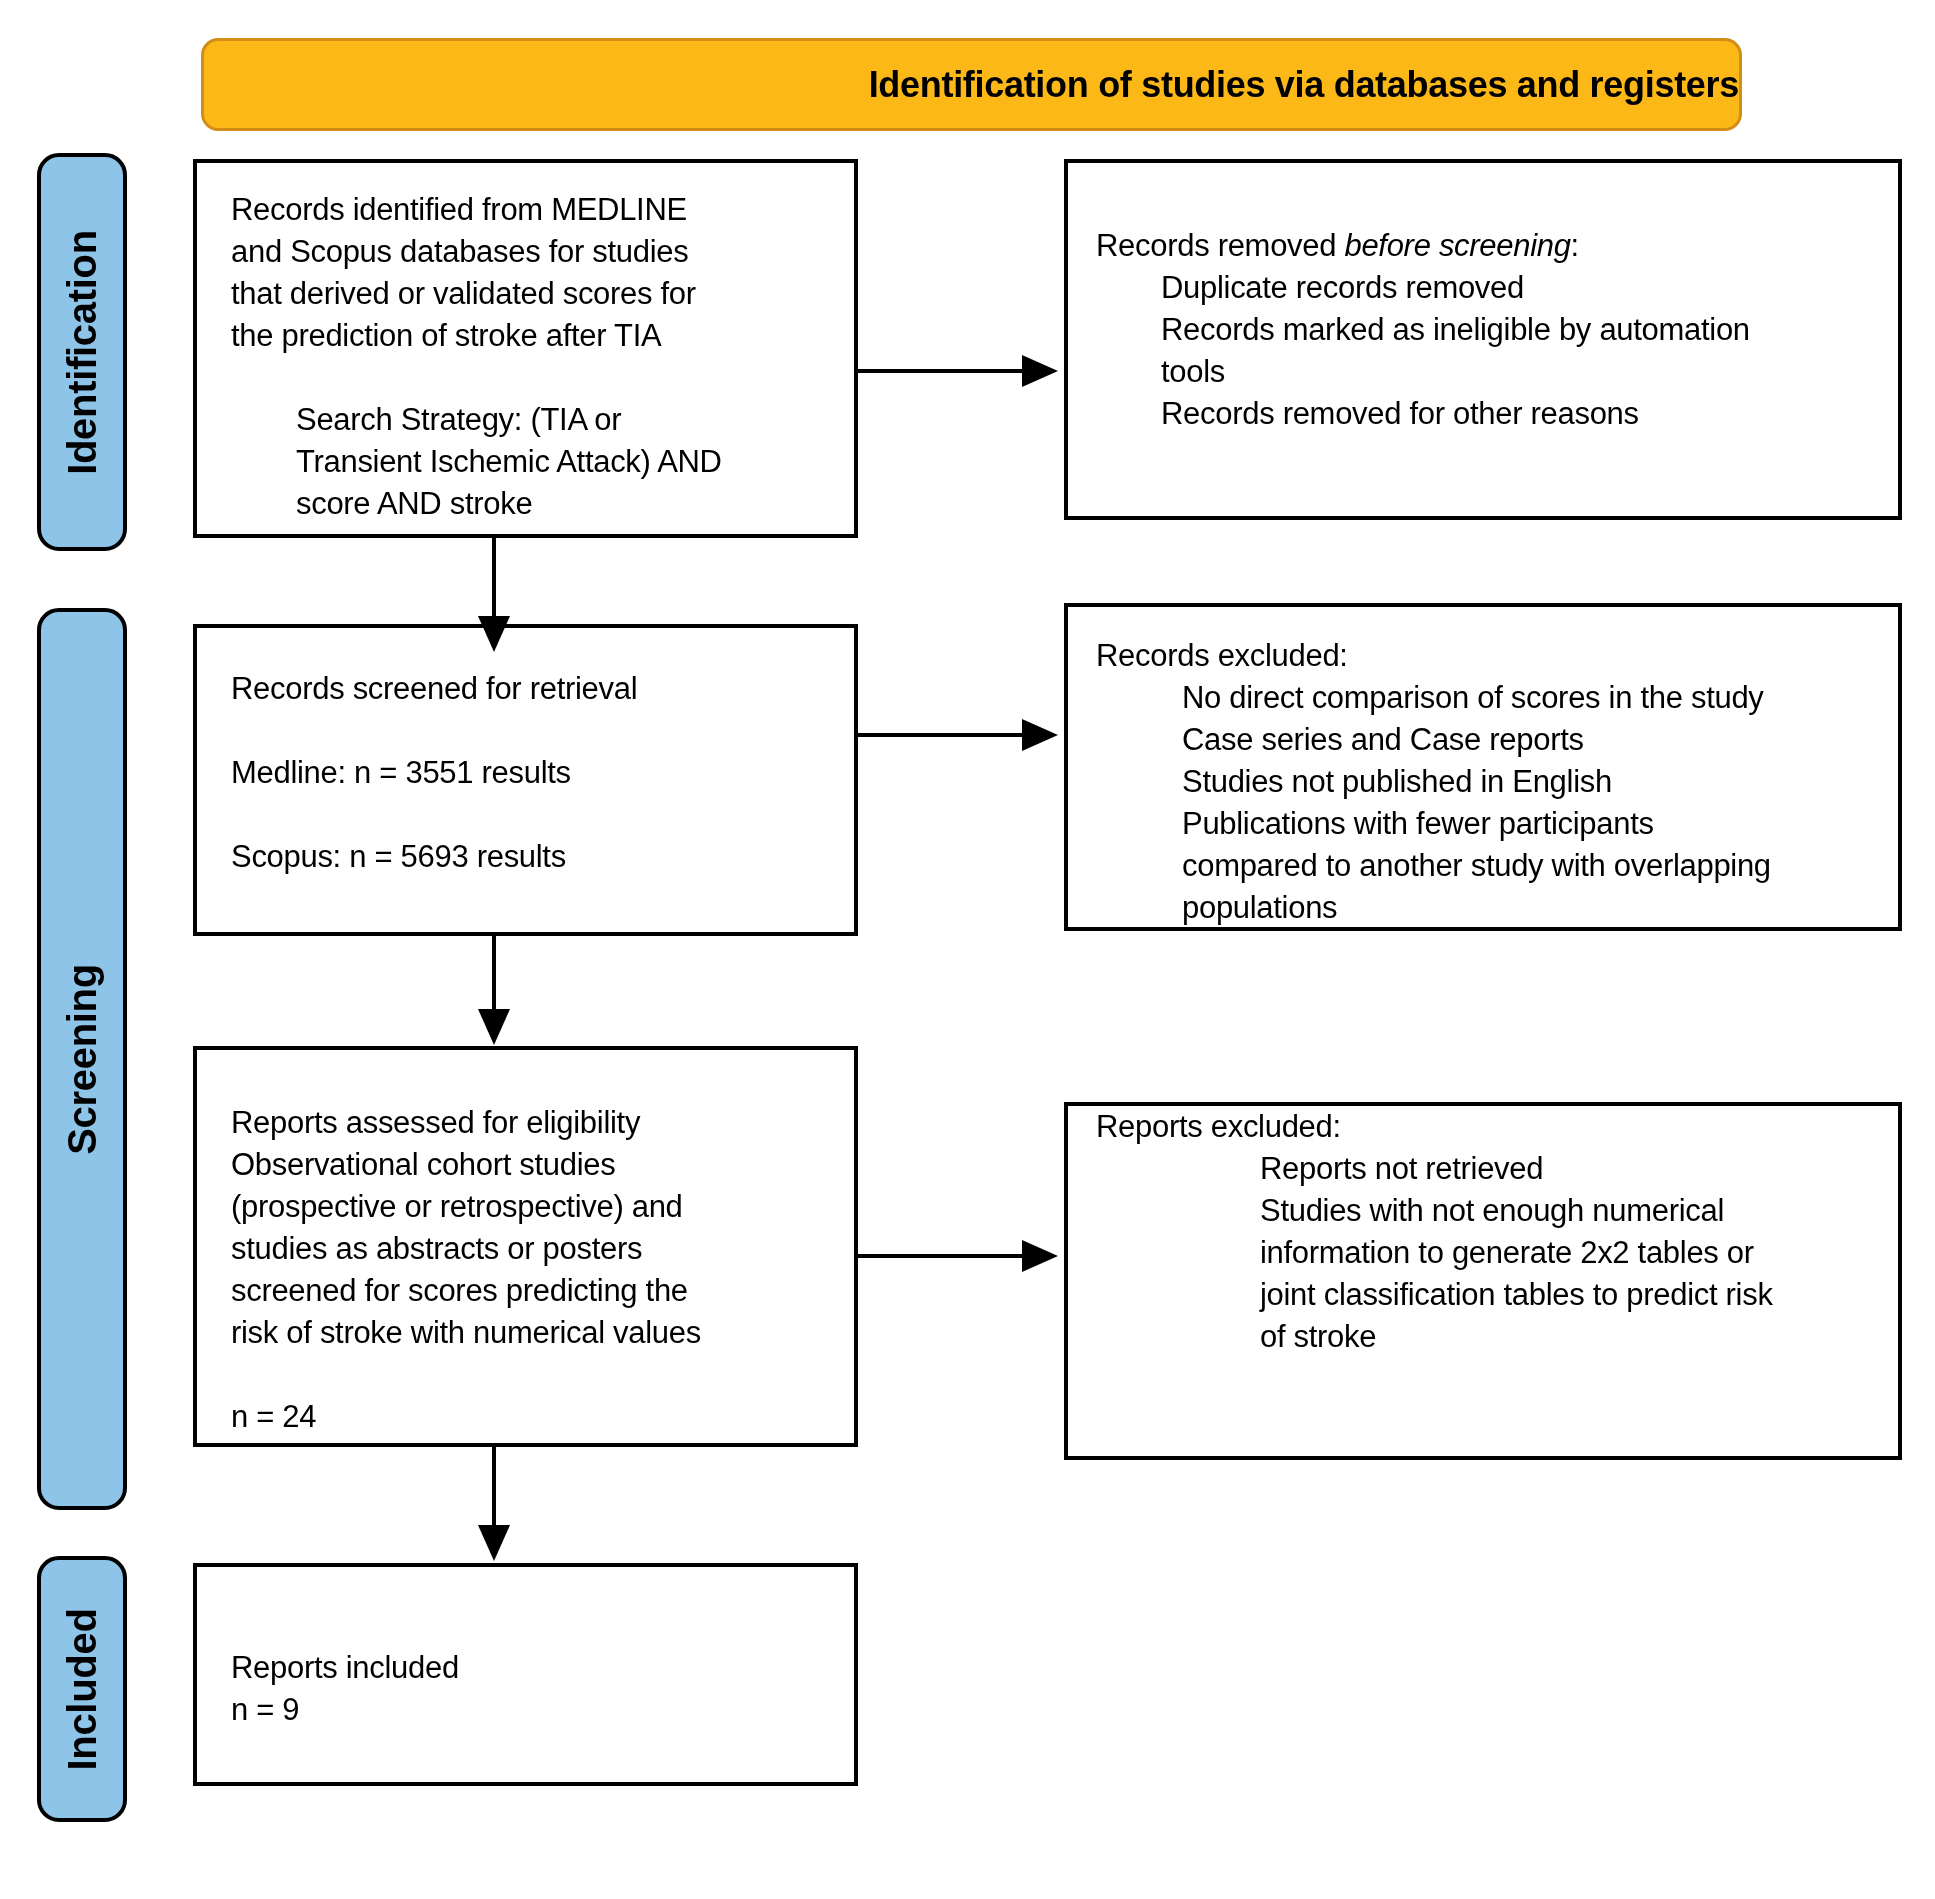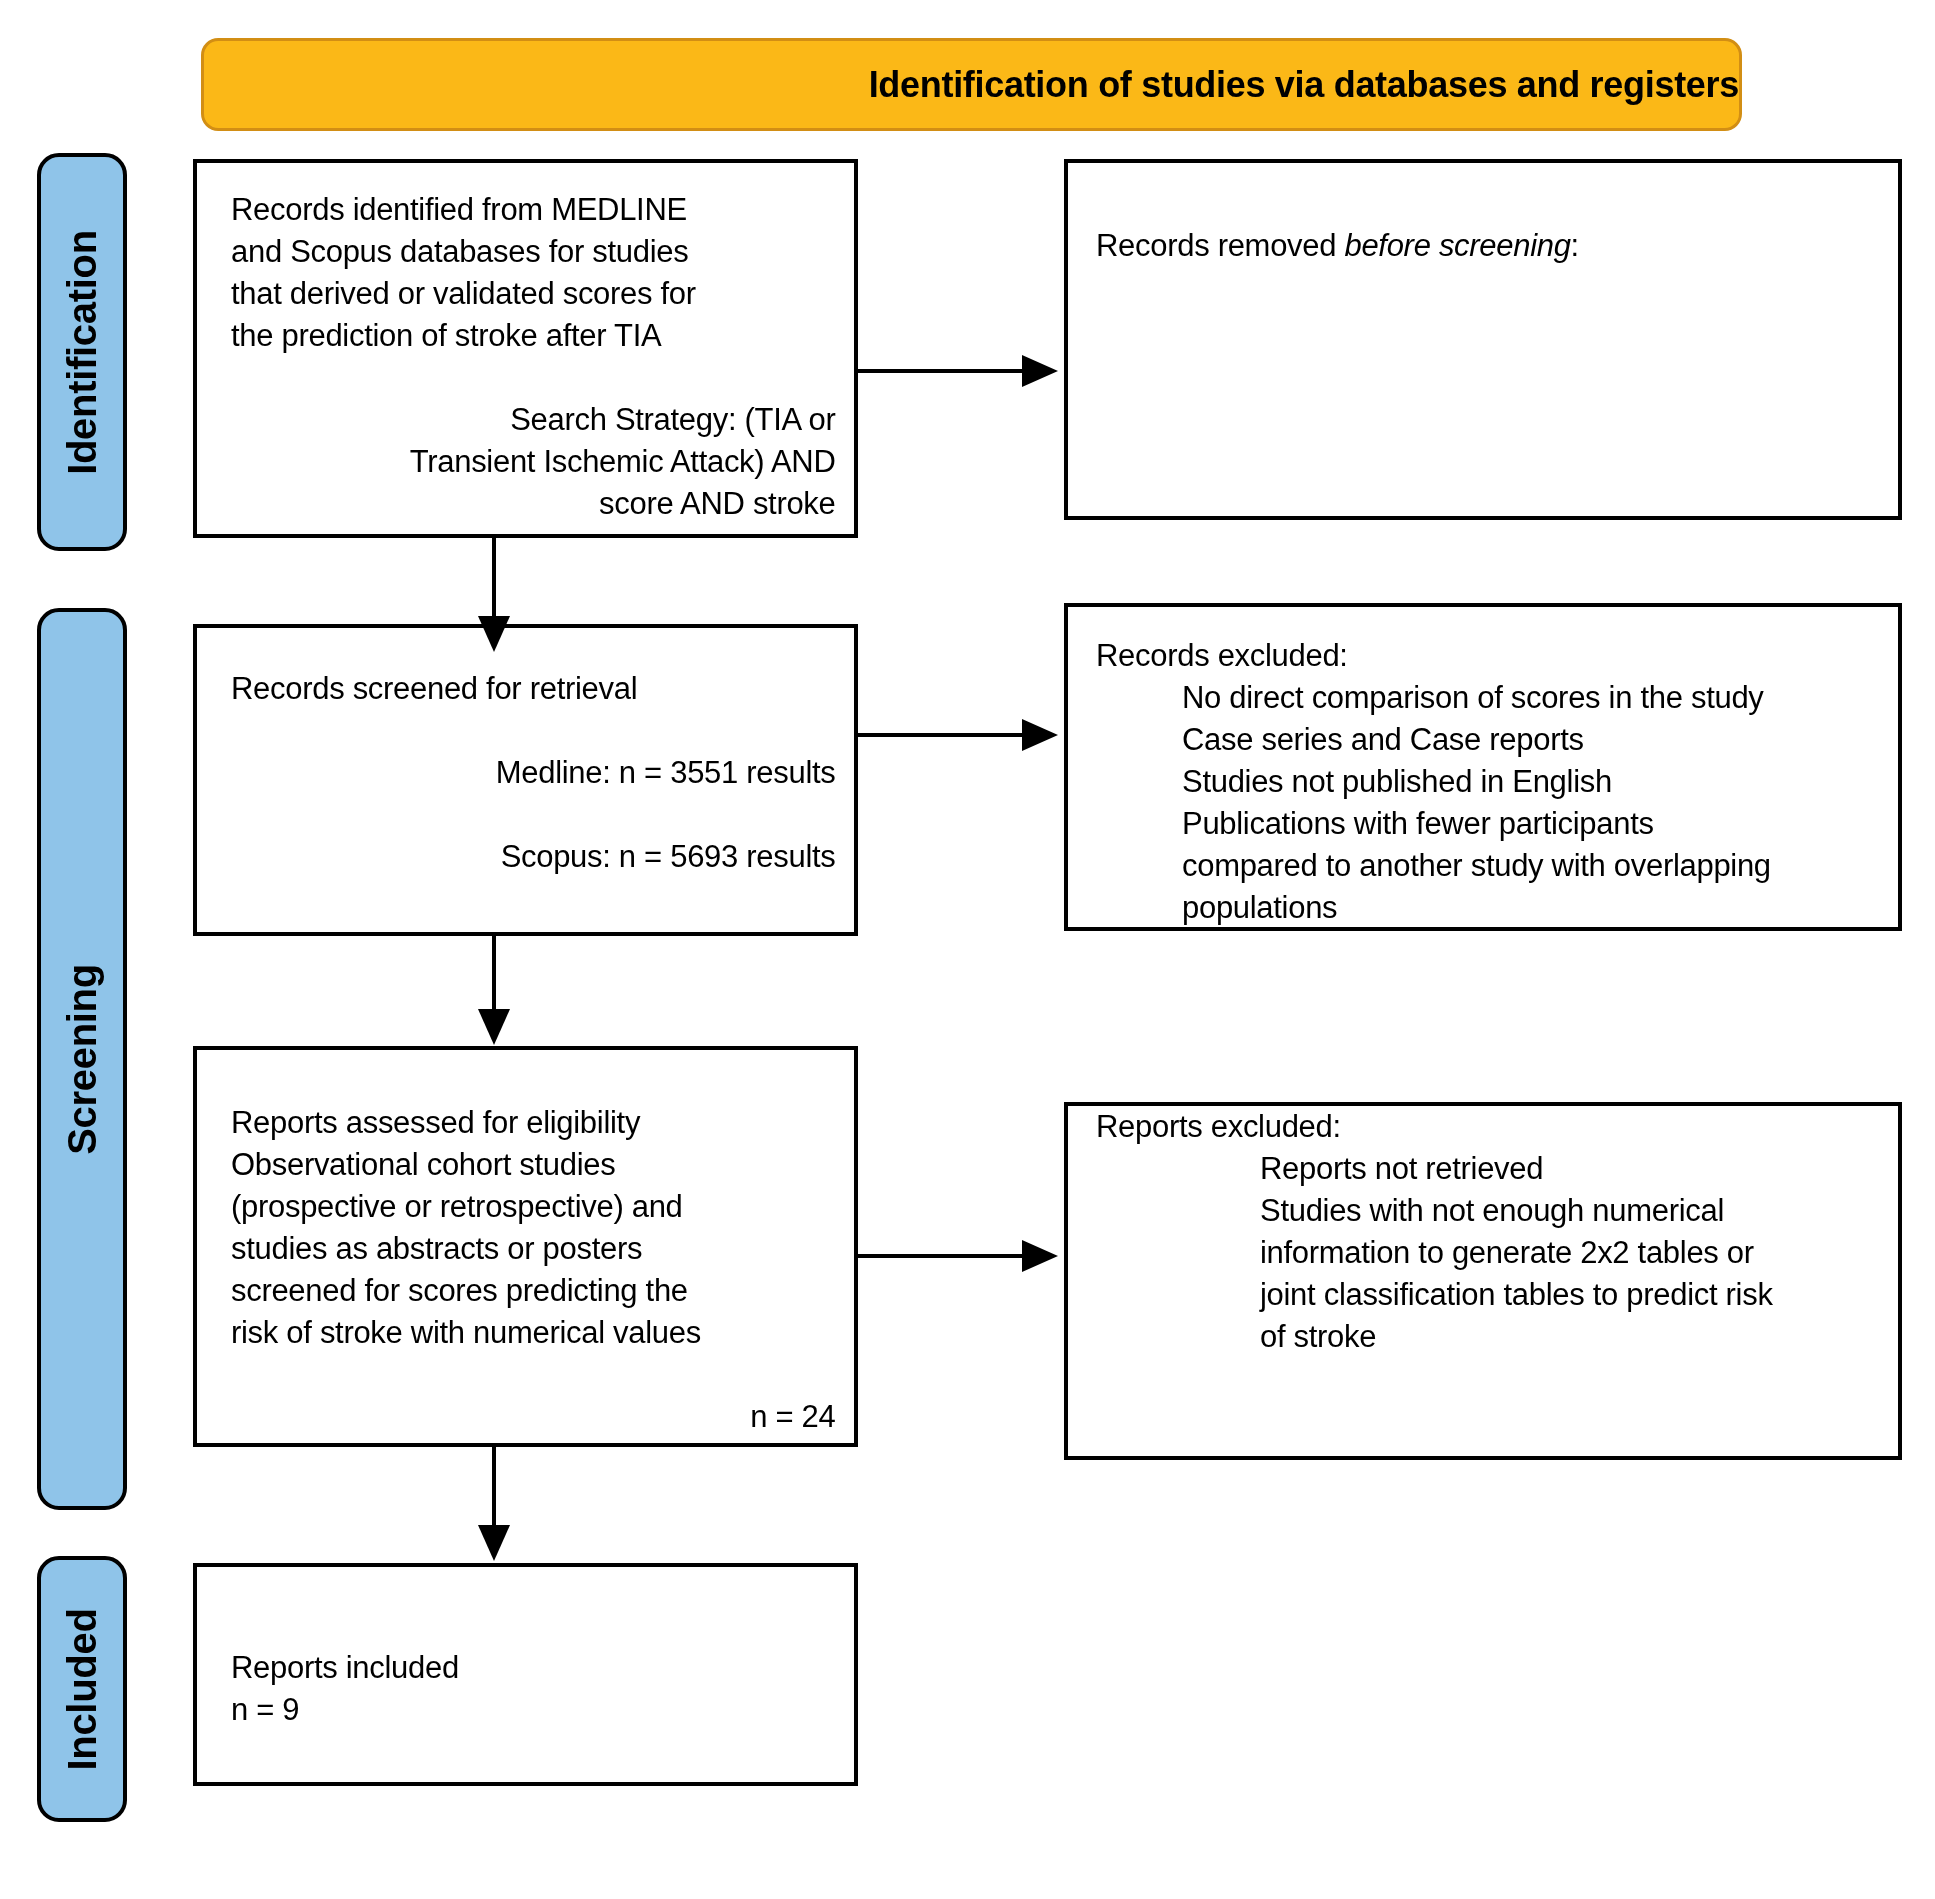--- a/index.html
+++ b/index.html
@@ -76,21 +76,21 @@
   .pad { padding-left: 34px; padding-right: 18.5px; }
 
   #box-records-identified { top: 159px;  height: 379px; }
   #box-records-removed    { top: 159px;  height: 361px; }
   #box-records-screened   { top: 624px; height: 312px; }
   #box-records-excluded   { top: 603px;  height: 328px; }
   #box-reports-assessed   { top: 1046px; height: 401px; }
   #box-reports-excluded   { top: 1102px; height: 358px; }
   #box-reports-included   { top: 1563px; height: 223px; }
 
-  .mt-blank { margin-top: 42px; text-align: right; }   
+  .mt-blank { margin-top: 42px; }   
   .indent-search { margin-left: 65px; }
   .indent-sm { margin-left: 65px; }
   .indent-md { margin-left: 86px; }
   .indent-lg { margin-left: 164px; }
 
   
   .varrow {
     position: absolute;
     width: 3.7px;
     background: #000000;
@@ -174,20 +174,24 @@
     <div class="box-text pad mt-blank">n = 24</div>
   </div>
 
   <div class="fbox col-left" id="box-reports-included">
     <div class="box-text pad" style="padding-top:80px">Reports included</div>
     <div class="box-text pad">n = 9</div>
   </div>
 
   <div class="fbox col-right" id="box-records-removed">
     <div class="box-text" style="padding-top:62px;padding-left:28px;padding-right:18px"><span>Records removed </span><i>before screening</i><span>:</span></div>
+    <div class="box-text indent-sm" style="padding-left:28px;padding-right:15.4px">Duplicate records removed
+Records marked as ineligible by automation
+tools
+Records removed for other reasons</div>
   </div>
 
   <div class="fbox col-right" id="box-records-excluded">
     <div class="box-text" style="padding-top:28px;padding-left:28px;padding-right:15.4px">Records excluded:</div>
     <div class="box-text indent-md" style="padding-left:28px;padding-right:15.4px">No direct comparison of scores in the study
 Case series and Case reports
 Studies not published in English
 Publications with fewer participants
 compared to another study with overlapping
 populations</div>

